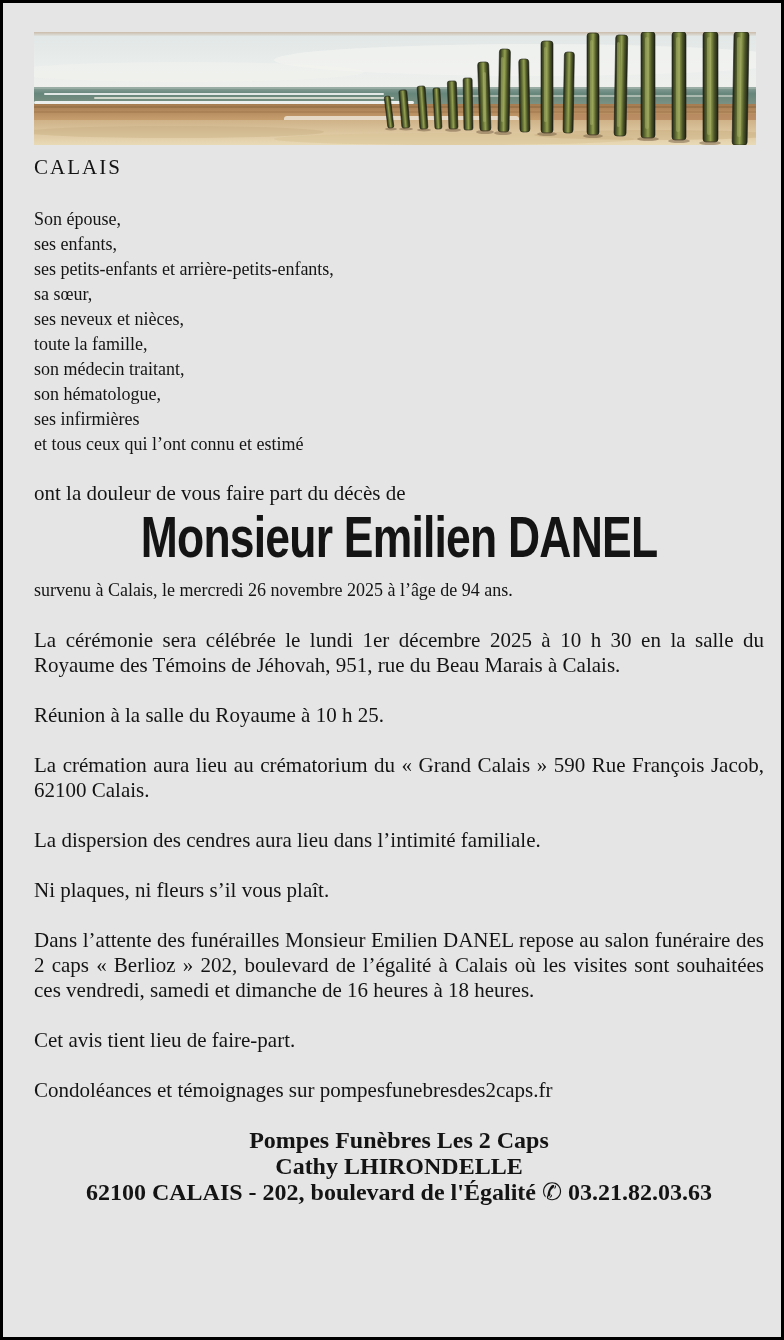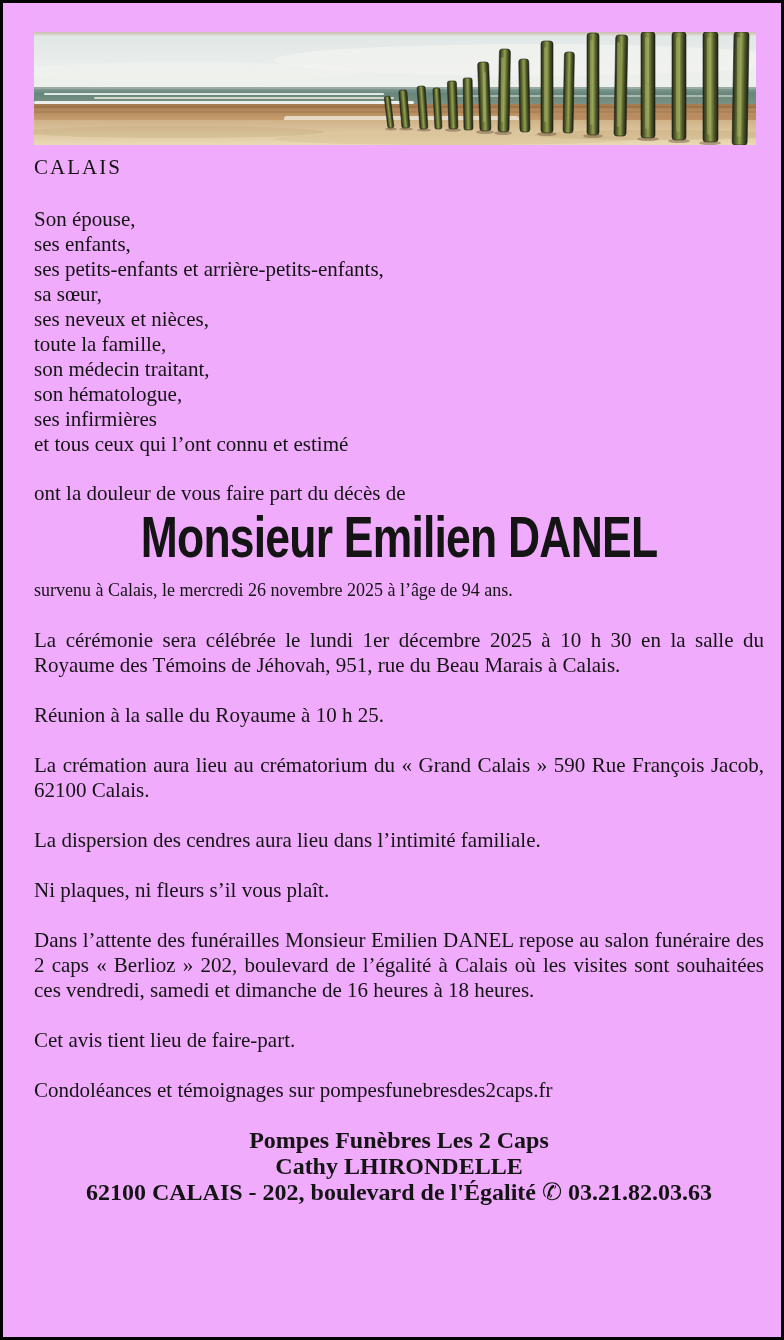--- a/index.html
+++ b/index.html
@@ -1,35 +1,35 @@
 <!DOCTYPE html>
 <html lang="fr"><head>
 <meta charset="utf-8">
 <style>
   html,body{margin:0;padding:0;background:#888;}
   .page{
     position:relative;
     width:784px;height:1340px;
     box-sizing:border-box;
-    background:#f0abfc;
+    background:#e5e5e5;
     border:3px solid #000000;
     padding:29px 17px 0 31px;
     overflow:hidden;
     font-family:"Liberation Serif", serif;
     color:#141414;
   }
   .photo{display:block;width:722px;height:113px;}
   .calais{
     margin-top:10px;
     font-size:21px;
     letter-spacing:2px;
     line-height:25px;
   }
   .family{margin-top:27px;}
-  .family div{font-size:21px;line-height:25px;}
+  .family div{font-size:18px;line-height:25px;}
   .announce{margin-top:24px;font-size:21px;line-height:25px;}
   .title{
     margin-top:0;
     text-align:center;
     font-family:"Liberation Sans", sans-serif;
     font-weight:bold;
     font-size:57px;
     line-height:62px;
     white-space:nowrap;
   }

